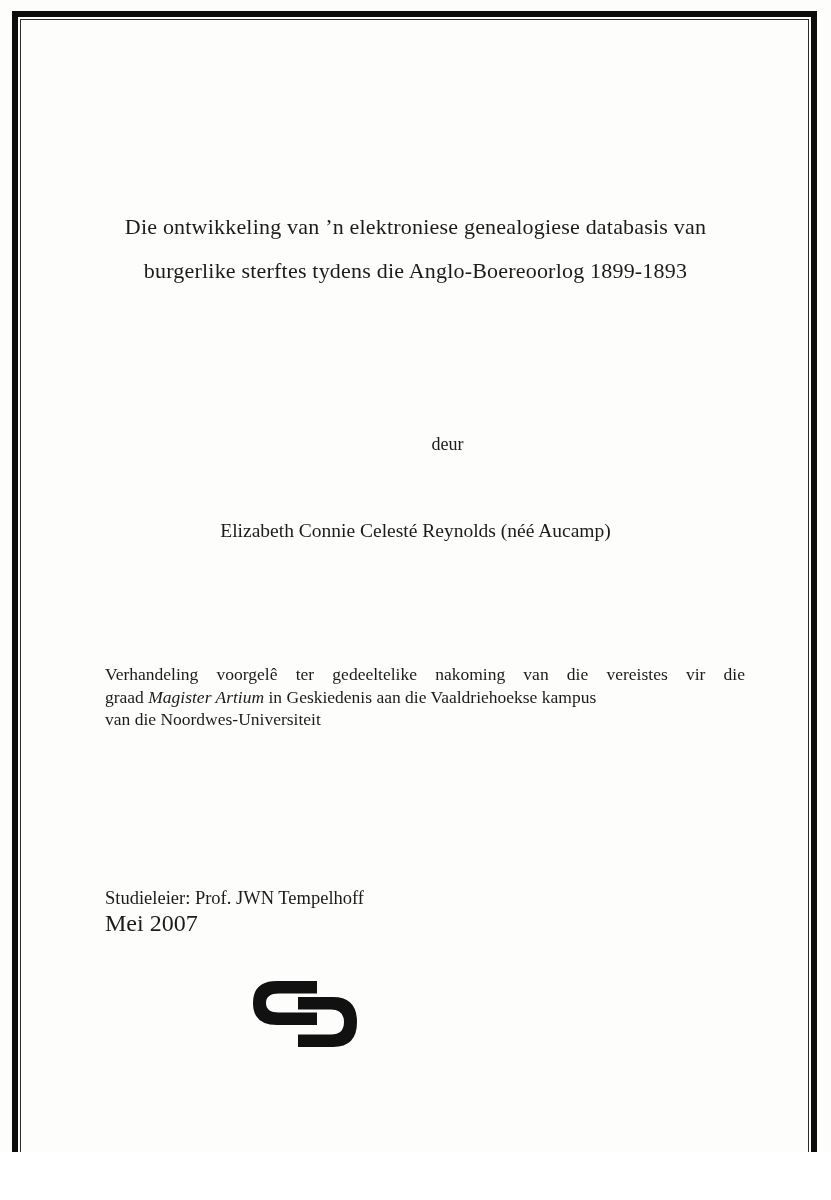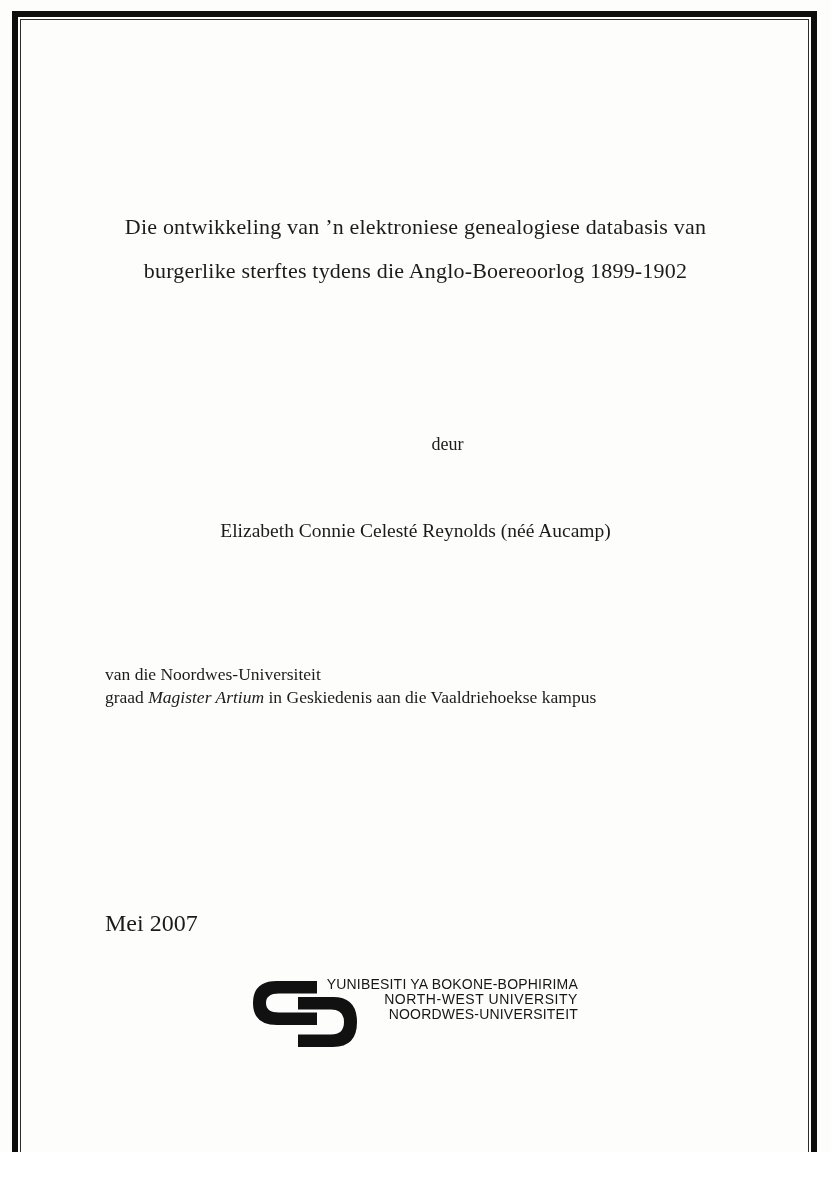--- a/index.html
+++ b/index.html
@@ -111,38 +111,35 @@
 <body>
 
 <div class="page">
 
   <div class="frame-outer">
     <div class="frame-inner"></div>
   </div>
 
   <div class="centered title-line title-1">Die ontwikkeling van ’n elektroniese genealogiese databasis van</div>
 
-  <div class="centered title-line title-2">burgerlike sterftes tydens die Anglo-Boereoorlog 1899-1902</div>
+  <div class="centered title-line title-2">burgerlike sterftes tydens die Anglo-Boereoorlog 1899-1893</div>
 
   <div class="centered byline">deur</div>
 
   <div class="centered author">Elizabeth Connie Celesté Reynolds (néé Aucamp)</div>
 
   <div class="submission">
+    <div class="justified">Verhandeling voorgelê ter gedeeltelike nakoming van die vereistes vir die</div>
+    <div><span>graad </span><em>Magister Artium</em><span> in Geskiedenis aan die Vaaldriehoekse kampus</span></div>
     <div>van die Noordwes-Universiteit</div>
-    <div><span>graad </span><em>Magister Artium</em><span> in Geskiedenis aan die Vaaldriehoekse kampus</span></div>
   </div>
 
+  <div class="supervisor">Studieleier: Prof. JWN Tempelhoff</div>
 
   <div class="dateline">Mei 2007</div>
 
   <svg class="logo-mark" viewBox="0 0 104 66" aria-hidden="true">
     <path d="M 24 0 H 64 V 12.5 H 26 Q 13 12.5 13 22 Q 13 31.5 26 31.5 H 64 V 44 H 24 Q 0 44 0 22 Q 0 0 24 0 Z"></path>
     <path d="M 80 66 H 45 V 53.5 H 78 Q 91 53.5 91 41 Q 91 28.5 78 28.5 H 45 V 16 H 80 Q 104 16 104 41 Q 104 66 80 66 Z"></path>
   </svg>
 
-  <div class="logo-text">
-    <div>YUNIBESITI YA BOKONE-BOPHIRIMA</div>
-    <div class="l2">NORTH-WEST UNIVERSITY</div>
-    <div>NOORDWES-UNIVERSITEIT</div>
-  </div>
 
 </div>
 
 </body></html>

